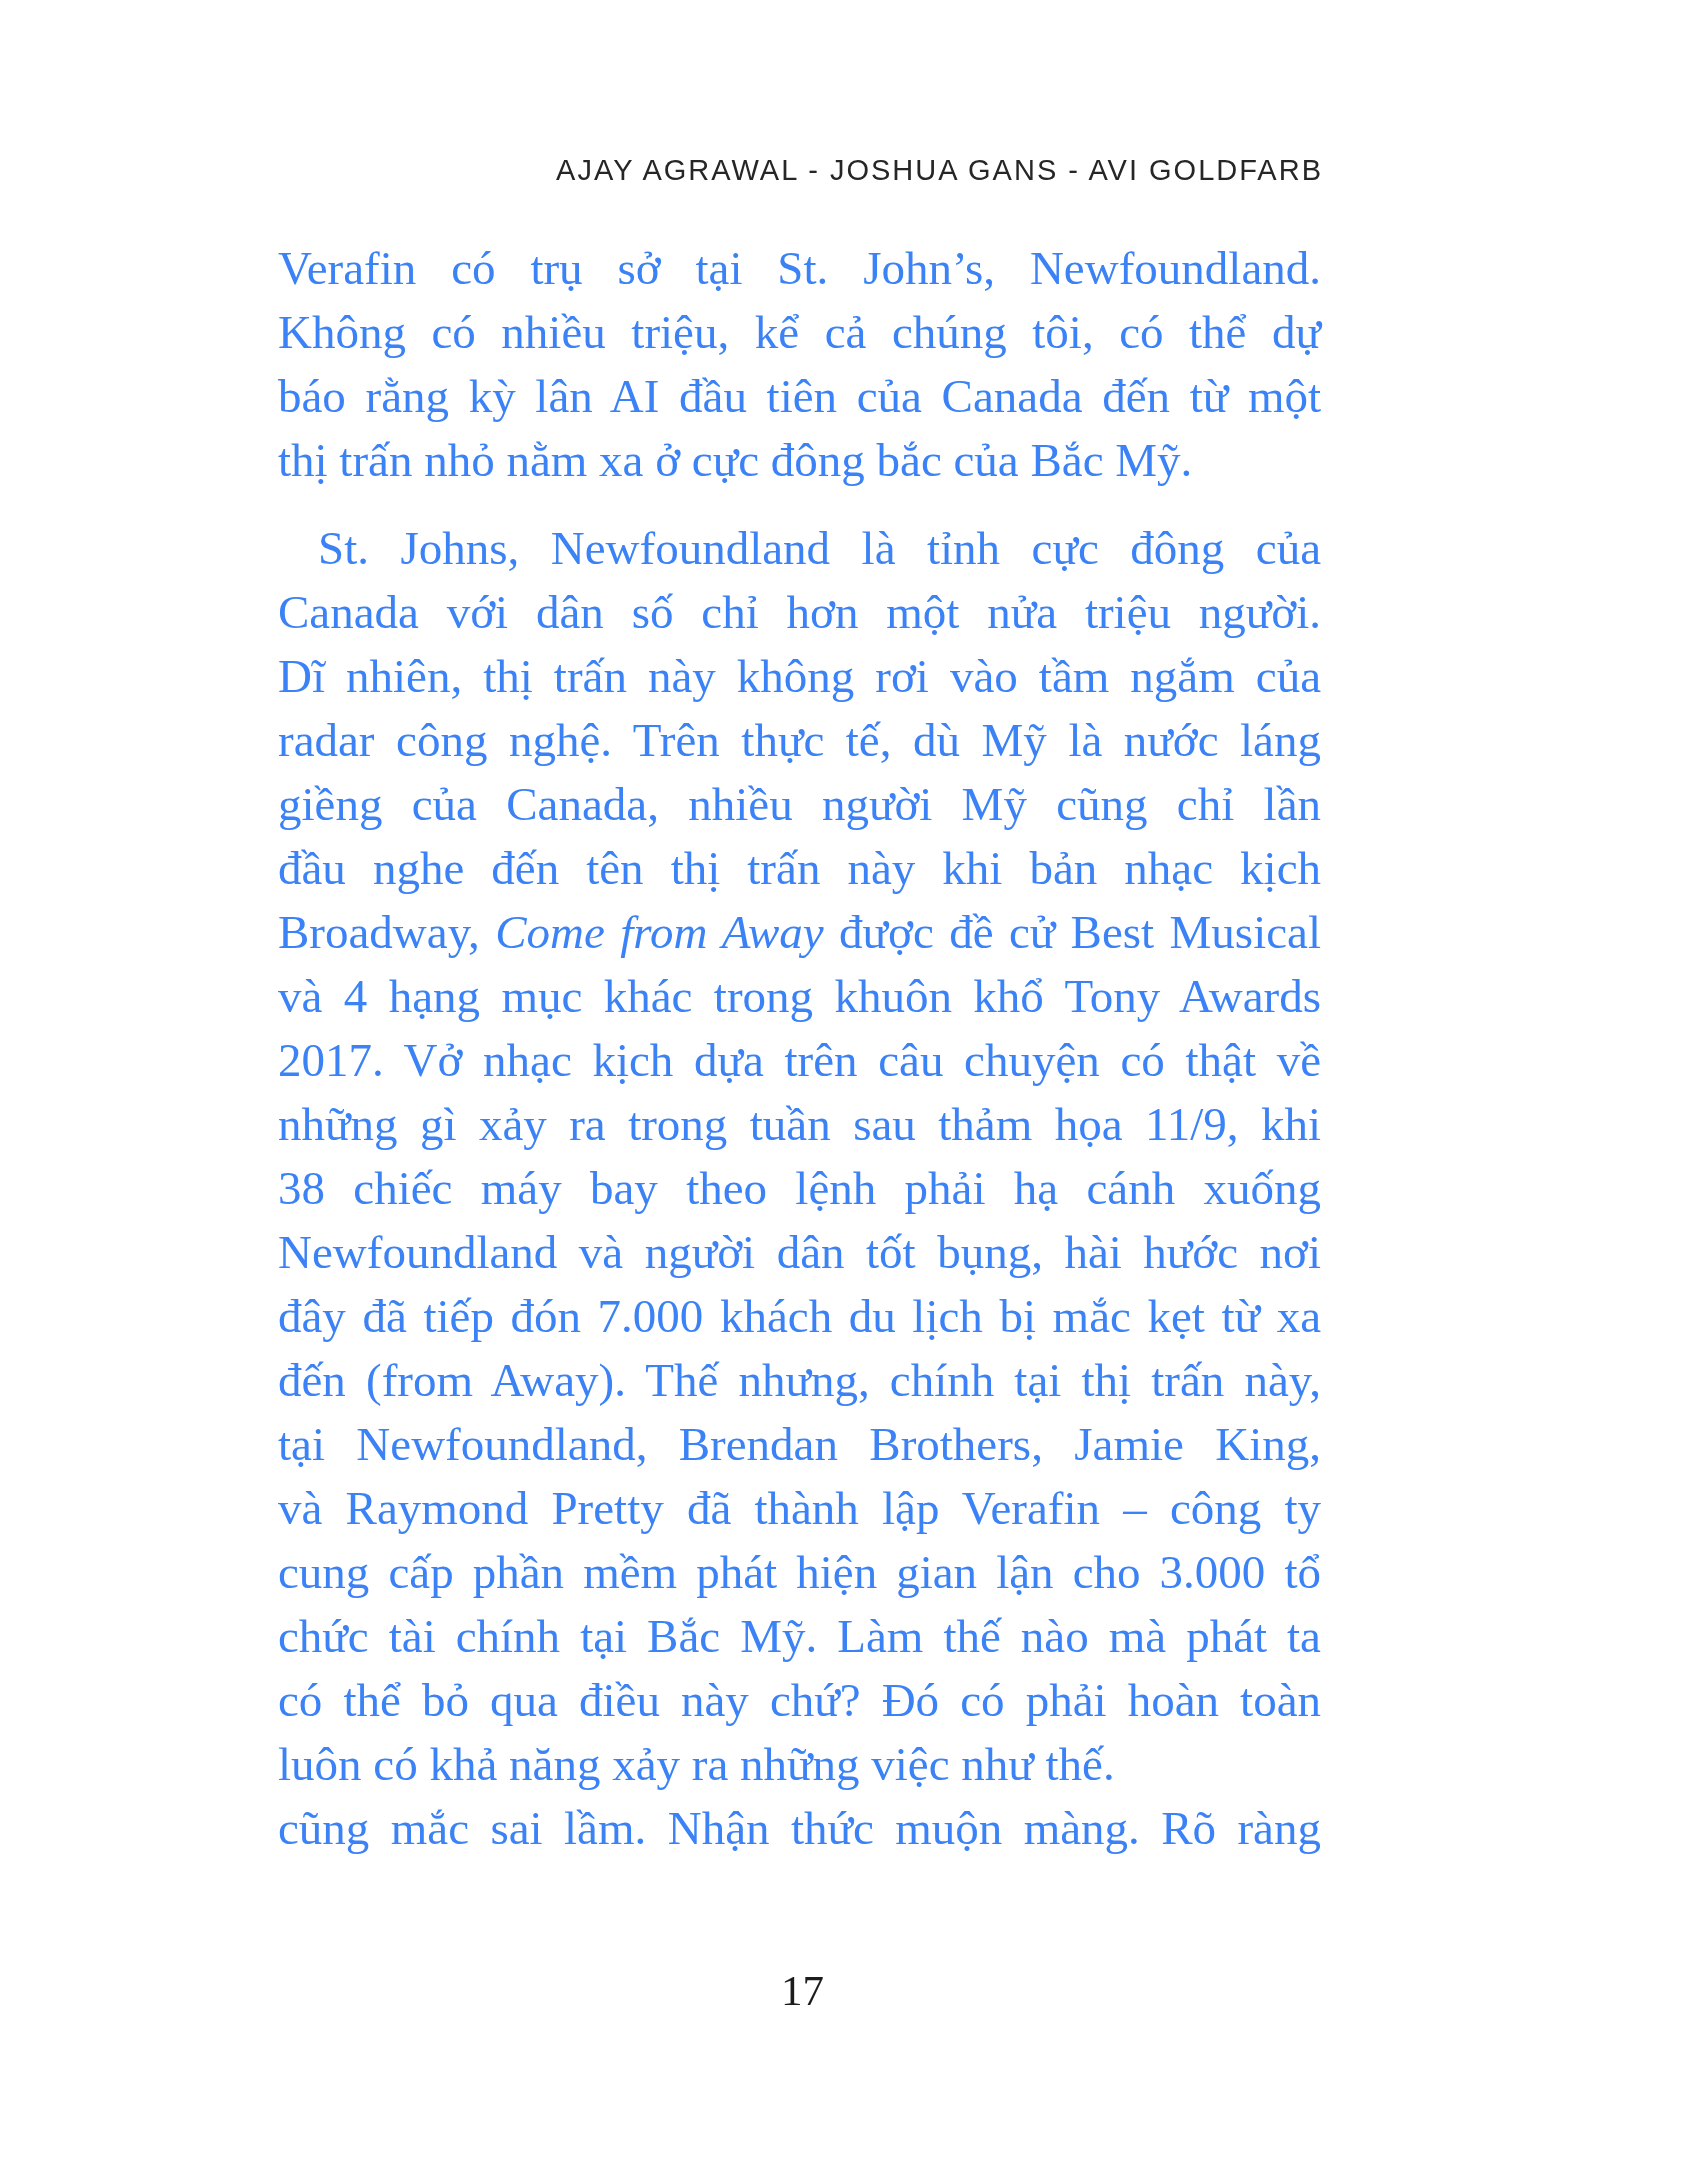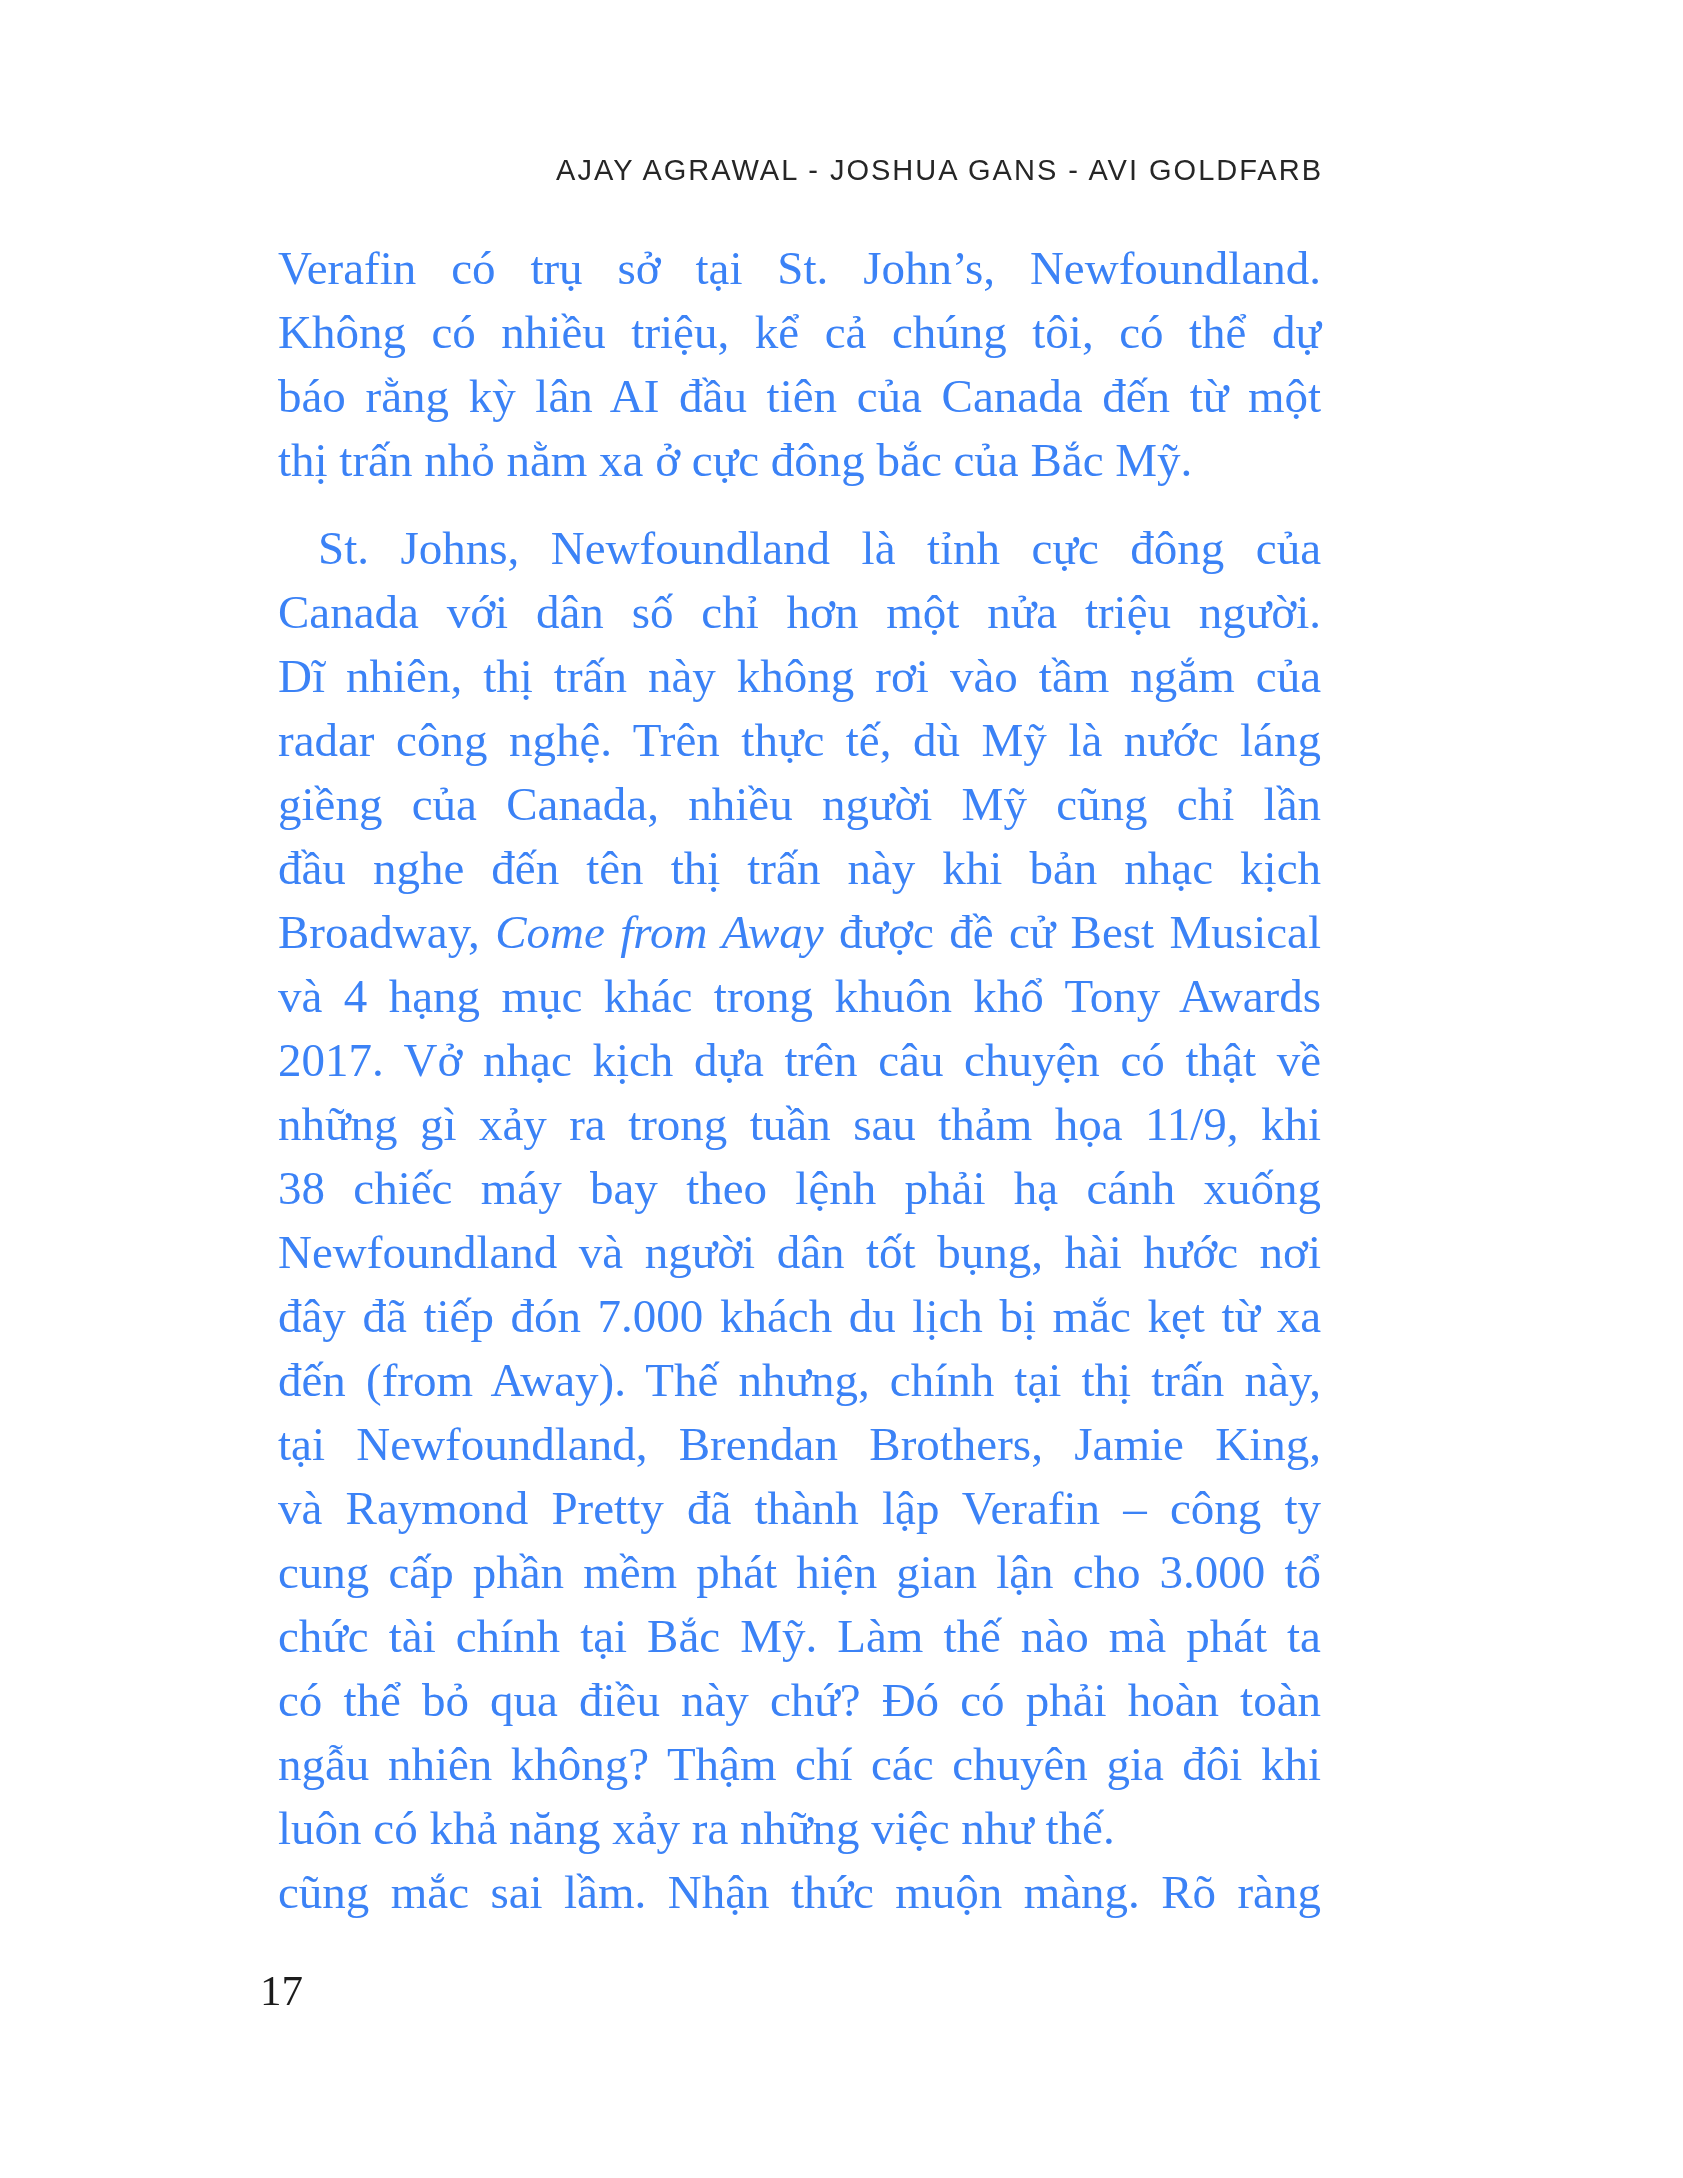--- a/index.html
+++ b/index.html
@@ -50,23 +50,23 @@
   }
   .line.last {
     text-align-last: left;
   }
   .italic {
     font-style: italic;
   }
   .page-number {
     position: absolute;
     top: 1966px;
-    left: 260px;
+    left: 278px;
     width: 1049px;
-    text-align: left;
+    text-align: center;
     font-family: "Liberation Serif", serif;
     font-size: 43px;
     color: #1c1c1c;
   }
 </style>
 </head>
 <body>
 
 <div class="page">
   <div class="running-header">AJAY AGRAWAL - JOSHUA GANS - AVI GOLDFARB</div>
@@ -91,21 +91,20 @@
         <div class="line"><span>những gì xảy ra trong tuần sau thảm họa 11/9, khi</span></div>
         <div class="line"><span>38 chiếc máy bay theo lệnh phải hạ cánh xuống</span></div>
         <div class="line"><span>Newfoundland và người dân tốt bụng, hài hước nơi</span></div>
         <div class="line"><span>đây đã tiếp đón 7.000 khách du lịch bị mắc kẹt từ xa</span></div>
         <div class="line"><span>đến (from Away). Thế nhưng, chính tại thị trấn này,</span></div>
         <div class="line"><span>tại Newfoundland, Brendan Brothers, Jamie King,</span></div>
         <div class="line"><span>và Raymond Pretty đã thành lập Verafin – công ty</span></div>
         <div class="line"><span>cung cấp phần mềm phát hiện gian lận cho 3.000 tổ</span></div>
         <div class="line"><span>chức tài chính tại Bắc Mỹ. Làm thế nào mà phát ta</span></div>
         <div class="line"><span>có thể bỏ qua điều này chứ? Đó có phải hoàn toàn</span></div>
-        <div class="line"><span>ngẫu nhiên không? Thậm chí các chuyên gia đôi khi</span></div>
         <div class="line last"><span>luôn có khả năng xảy ra những việc như thế.</span></div>
         <div class="line"><span>cũng mắc sai lầm. Nhận thức muộn màng. Rõ ràng</span></div>
       </div>
     </div>
 
   <div class="page-number">17</div>
 </div>
 
 
 </body></html>

